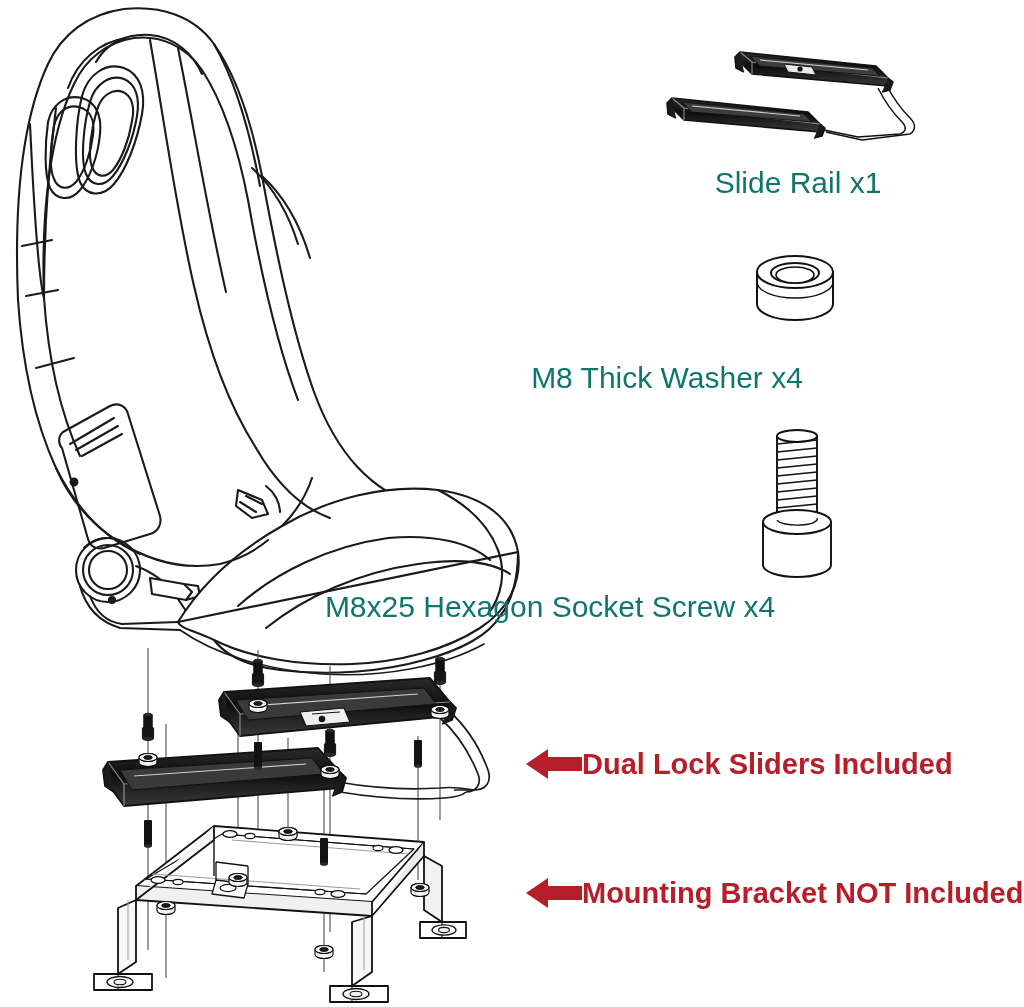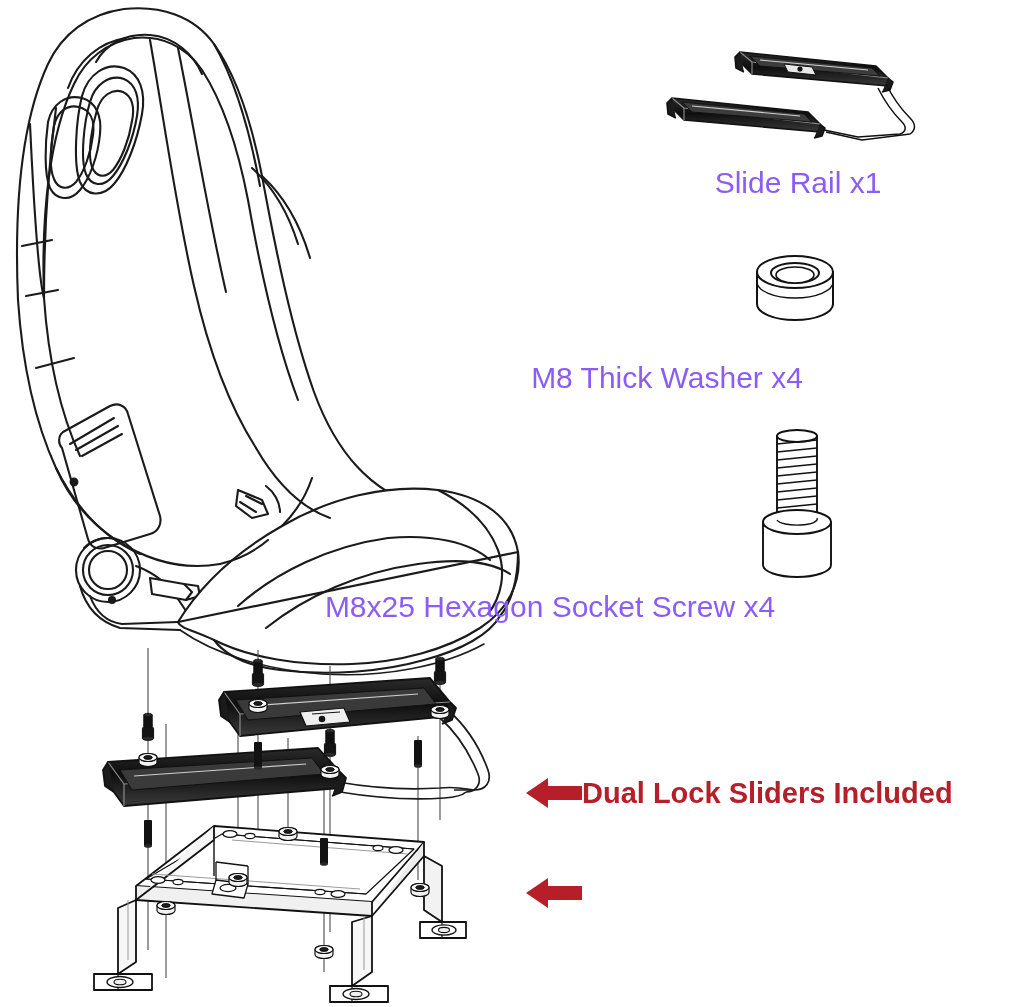--- a/index.html
+++ b/index.html
@@ -21,21 +21,21 @@
   }
   #art {
     position: absolute;
     left: 0;
     top: 0;
     width: 1024px;
     height: 1007px;
   }
   .label {
     position: absolute;
-    color: #8b5cf6;
+    color: #0f766e;
     font-weight: 400;
     white-space: nowrap;
     line-height: 1;
     font-family: "Liberation Sans", sans-serif;
   }
   #label-slide-rail {
     left: 0; top: 168px;
     width: 1024px;
     text-align: center;
     padding-left: 572px;
@@ -68,21 +68,21 @@
     flex: 0 0 auto;
     display: block;
   }
   .callout .ctext {
     font-family: "Liberation Sans", sans-serif;
     font-weight: bold;
     font-size: 29px;
     letter-spacing: 0px;
     line-height: 1;
   }
-  #callout-sliders { left: 526px; top: 776px; justify-content: center; }
+  #callout-sliders { left: 526px; top: 747px; justify-content: center; }
   #callout-bracket { left: 526px; top: 876px; }
 </style>
 </head>
 <body>
 
 <div id="canvas">
 
   <svg id="art" viewBox="0 0 1024 1007" xmlns="http://www.w3.org/2000/svg">
     <defs>
       <linearGradient id="railGrad" x1="0" y1="0" x2="0" y2="1">
@@ -416,15 +416,16 @@
     <svg class="arrow" width="56" height="34" viewBox="0 0 56 34" xmlns="http://www.w3.org/2000/svg">
       <path d="M 0 17 L 22 2 L 22 10 L 56 10 L 56 24 L 22 24 L 22 32 Z" fill="#b61f2a"></path>
     </svg>
     <span class="ctext" style="color:#b61f2a;">Dual Lock Sliders Included</span>
   </div>
 
   <div class="callout" id="callout-bracket">
     <svg class="arrow" width="56" height="34" viewBox="0 0 56 34" xmlns="http://www.w3.org/2000/svg">
       <path d="M 0 17 L 22 2 L 22 10 L 56 10 L 56 24 L 22 24 L 22 32 Z" fill="#b61f2a"></path>
     </svg>
+    <span class="ctext" style="color:#b61f2a;">Mounting Bracket NOT Included</span>
   </div>
 
 </div>
 
 </body></html>

